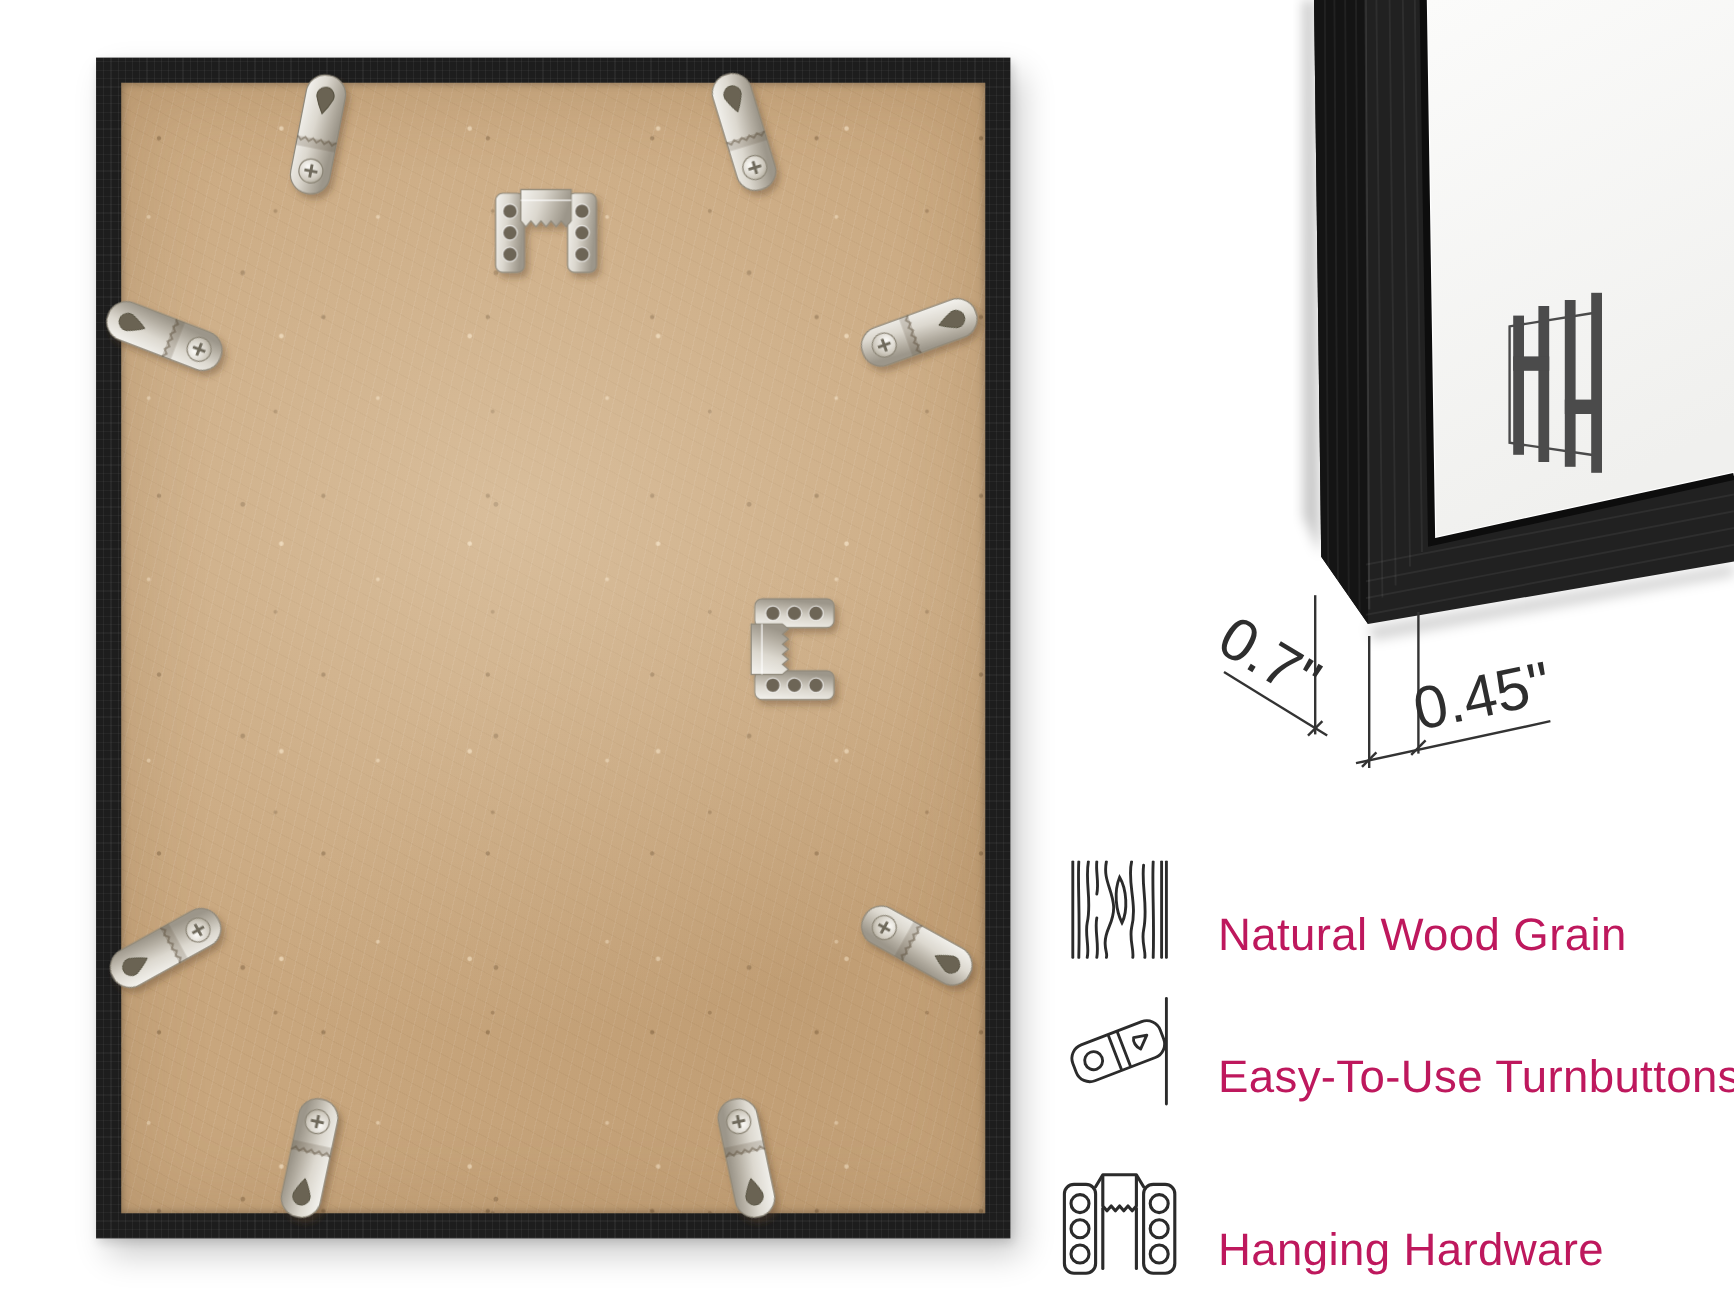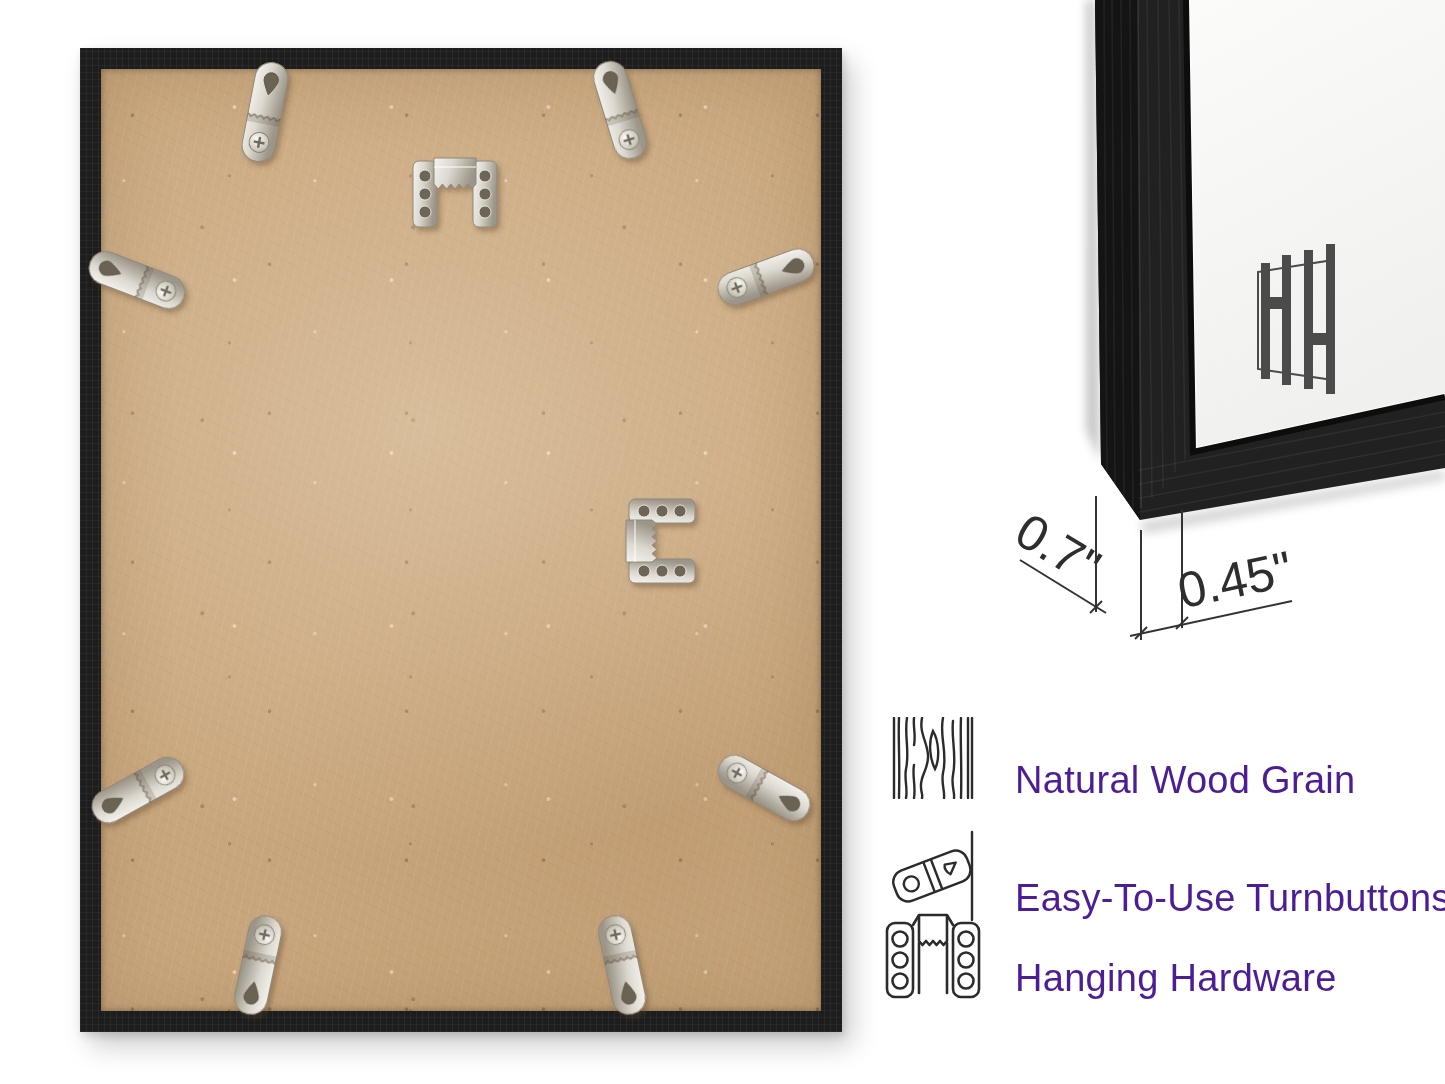--- a/index.html
+++ b/index.html
@@ -34,24 +34,24 @@
       137px 149px, 181px 167px, 211px 193px, 157px 173px, 191px 151px,
       auto, auto;
     box-shadow: inset 0 0 70px rgba(120,85,50,0.22), inset 0 0 7px rgba(0,0,0,0.38);
   }
   .hw-overlay{position:absolute;left:0;top:0;width:762px;height:984px;}
   
   .corner-photo{position:absolute;left:1000px;top:0;width:445px;height:660px;}
   
   .feature-row{position:absolute;left:885px;display:flex;align-items:center;}
   .feature-row .icon-box{width:96px;display:flex;justify-content:center;align-items:center;flex:0 0 96px;}
-  .feature-label{margin-left:34px;font-size:38px;color:#4c1d95;letter-spacing:0.3px;white-space:nowrap;margin-top:44px;}
+  .feature-label{margin-left:34px;font-size:38px;color:#be185d;letter-spacing:0.3px;white-space:nowrap;margin-top:44px;}
   .row-1{top:712px;height:92px;}
   .row-2{top:826px;height:100px;}
-  .row-3{top:908px;height:96px;}
+  .row-3{top:972px;height:96px;}
   .dim-text{font-size:50px;fill:#2e2e2e;}
 </style>
 </head>
 <body>
 
 <div class="stage">
 
   <section class="back-photo">
     <div class="mdf-board"></div>
 

